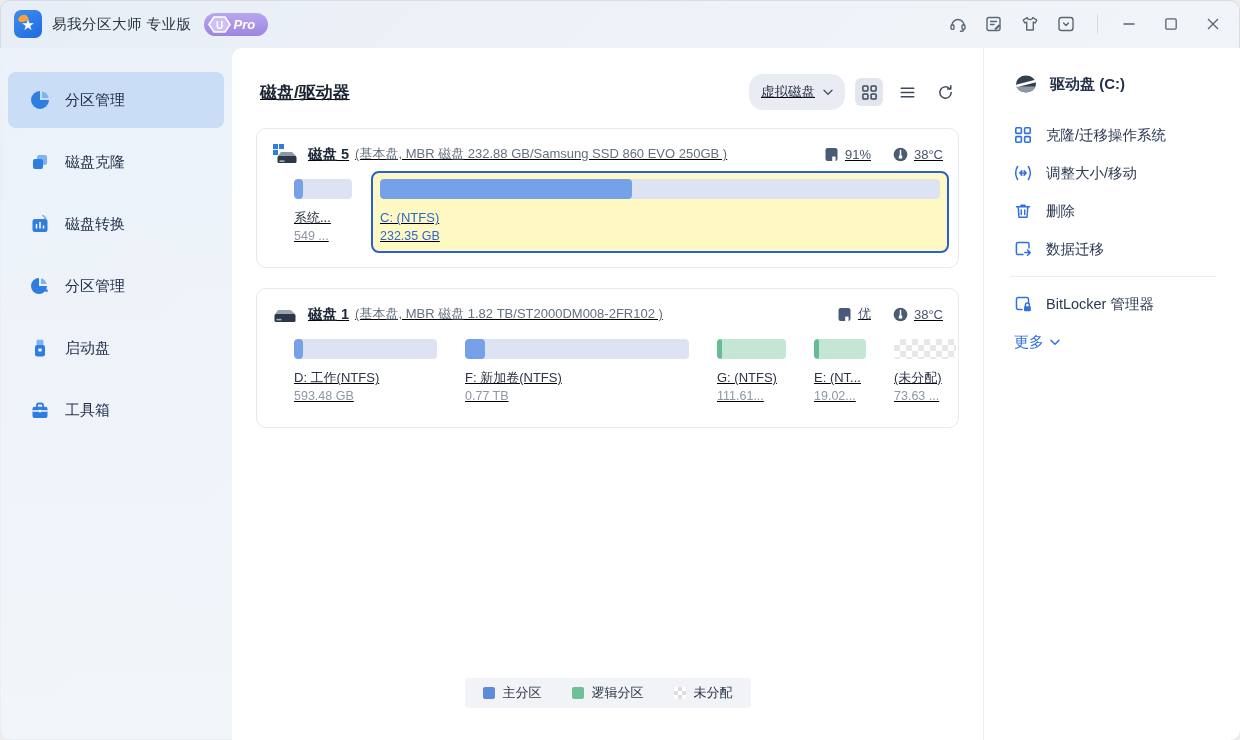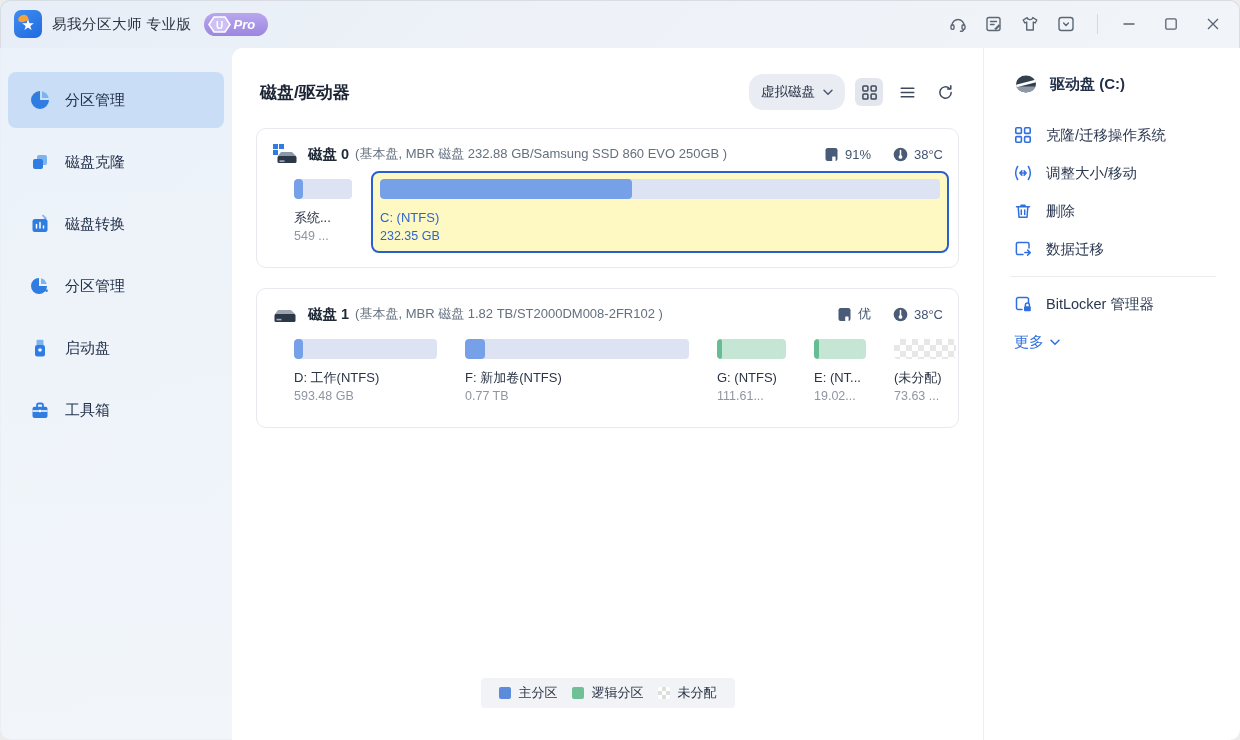--- a/index.html
+++ b/index.html
@@ -26,21 +26,21 @@
 
   
   .sidebar { position:absolute; left:0; top:48px; bottom:0; width:232px; padding:24px 8px 0 8px;
              background:linear-gradient(180deg,rgba(236,242,250,.9),rgba(243,247,251,.7)); }
   .side-item { display:flex; align-items:center; height:56px; margin-bottom:6px; padding-left:22px; border-radius:8px; cursor:pointer; }
   .side-item.active { background:#c9ddf6; }
   .side-item .s-icon { width:20px; height:20px; margin-right:15px; flex:none; }
   .side-item .s-label { font-size:15px; color:#22304a; }
 
   
-  .main { position:absolute; left:232px; top:48px; bottom:0; width:751px; background:#ffffff; border-radius:10px 0 0 0; }
+  .main { position:absolute; left:232px; top:48px; bottom:0; width:751px; background:#ffffff; border-radius:10px 0 0 0;text-decoration:underline; }
   .main-header { display:flex; align-items:center; padding:26px 24px 18px 28px; }
   .main-title { font-size:17px; font-weight:700; color:#1c2434; }
   .main-controls { margin-left:auto; display:flex; align-items:center; gap:10px; }
   .filter-pill { display:flex; align-items:center; gap:8px; height:36px; padding:0 12px; border-radius:14px; background:#e9edf3; cursor:pointer; }
   .filter-pill .f-label { font-size:13.5px; color:#2b3446; }
   .icon-btn { width:28px; height:28px; display:flex; align-items:center; justify-content:center; border-radius:6px; cursor:pointer; color:#3e4a5c; }
   .icon-btn.active { background:#e3e7ed; }
 
   .disk-card { margin:0 24px 20px 24px; border:1px solid #e7e9ee; border-radius:10px; padding:14px 15px 14px 15px; background:#fff; }
   .disk-head { display:flex; align-items:center; }
@@ -58,21 +58,21 @@
   .bar.primary { background:#dde3f3; }
   .bar.primary .fill { position:absolute; left:0; top:0; bottom:0; background:#76a0e8; border-radius:4px; }
   .bar.logical { background:#c6e6d5; }
   .bar.logical .fill { position:absolute; left:0; top:0; bottom:0; background:#66bd93; border-radius:3px; }
   .bar.unalloc { background:#fff;
      background-image:conic-gradient(#e7e7e7 25%,#ffffff 25% 50%,#e7e7e7 50% 75%,#ffffff 75%);
      background-size:12px 12px; }
   .p-name { font-size:13px; color:#2b3446; line-height:19px; white-space:nowrap; }
   .p-size { font-size:12.5px; color:#8e96a3; line-height:18px; white-space:nowrap; }
 
-  .legend { position:absolute; left:50%; bottom:32px; transform:translateX(-50%); display:flex; align-items:center; gap:14px;
+  .legend { position:absolute; left:50%; bottom:32px; transform:translateX(-50%); display:flex; align-items:center; gap:30px;
             background:#f1f3f6; border-radius:4px; padding:6px 18px;text-align:right; }
   .legend-item { display:flex; align-items:center; gap:8px; font-size:13px; color:#2b3446; white-space:nowrap; }
   .lg-sq { width:12px; height:12px; border-radius:2px; flex:none; }
   .lg-sq.blue { background:#5b8bd9; }
   .lg-sq.green { background:#6fbf97; }
   .lg-sq.checker { background:#fff; background-image:conic-gradient(#dedede 25%,#fff 25% 50%,#dedede 50% 75%,#fff 75%); background-size:8px 8px; }
 
   
   .actions { position:absolute; left:983px; top:48px; bottom:0; width:257px; background:#fff; border-left:1px solid #efefef; padding:26px 0 0 30px; }
   .act-header { display:flex; align-items:center; gap:12px; margin-bottom:22px; }
@@ -234,21 +234,21 @@
     <div class="disk-card">
       <div class="disk-head">
         <svg class="d-icon" width="26" height="22" viewBox="0 0 26 22">
           <rect x="1" y="1" width="5" height="5" fill="#2f7de1"></rect>
           <rect x="7" y="1" width="5" height="5" fill="#2f7de1"></rect>
           <rect x="1" y="7" width="5" height="5" fill="#2f7de1"></rect>
           <path d="M6 13l3-4h11l4 4v1H6z" fill="#8b98a7"></path>
           <rect x="5.5" y="13" width="19" height="7" rx="1.5" fill="#2c3747"></rect>
           <rect x="7.5" y="17.3" width="5" height="1.6" fill="#9fb0c4"></rect>
         </svg>
-        <span class="disk-name">磁盘 0</span>
+        <span class="disk-name">磁盘 5</span>
         <span class="disk-details">(基本盘, MBR 磁盘 232.88 GB/Samsung SSD 860 EVO 250GB )</span>
         <div class="disk-stats">
           <div class="stat">
             <svg width="15" height="15" viewBox="0 0 15 15">
               <rect x="1.5" y="1" width="12" height="13" rx="2.2" fill="#4a5b78"></rect>
               <rect x="8.2" y="9.5" width="3.4" height="4.5" rx="0.6" fill="#ffffff"></rect>
             </svg>
             <span>91%</span>
           </div>
           <div class="stat">

